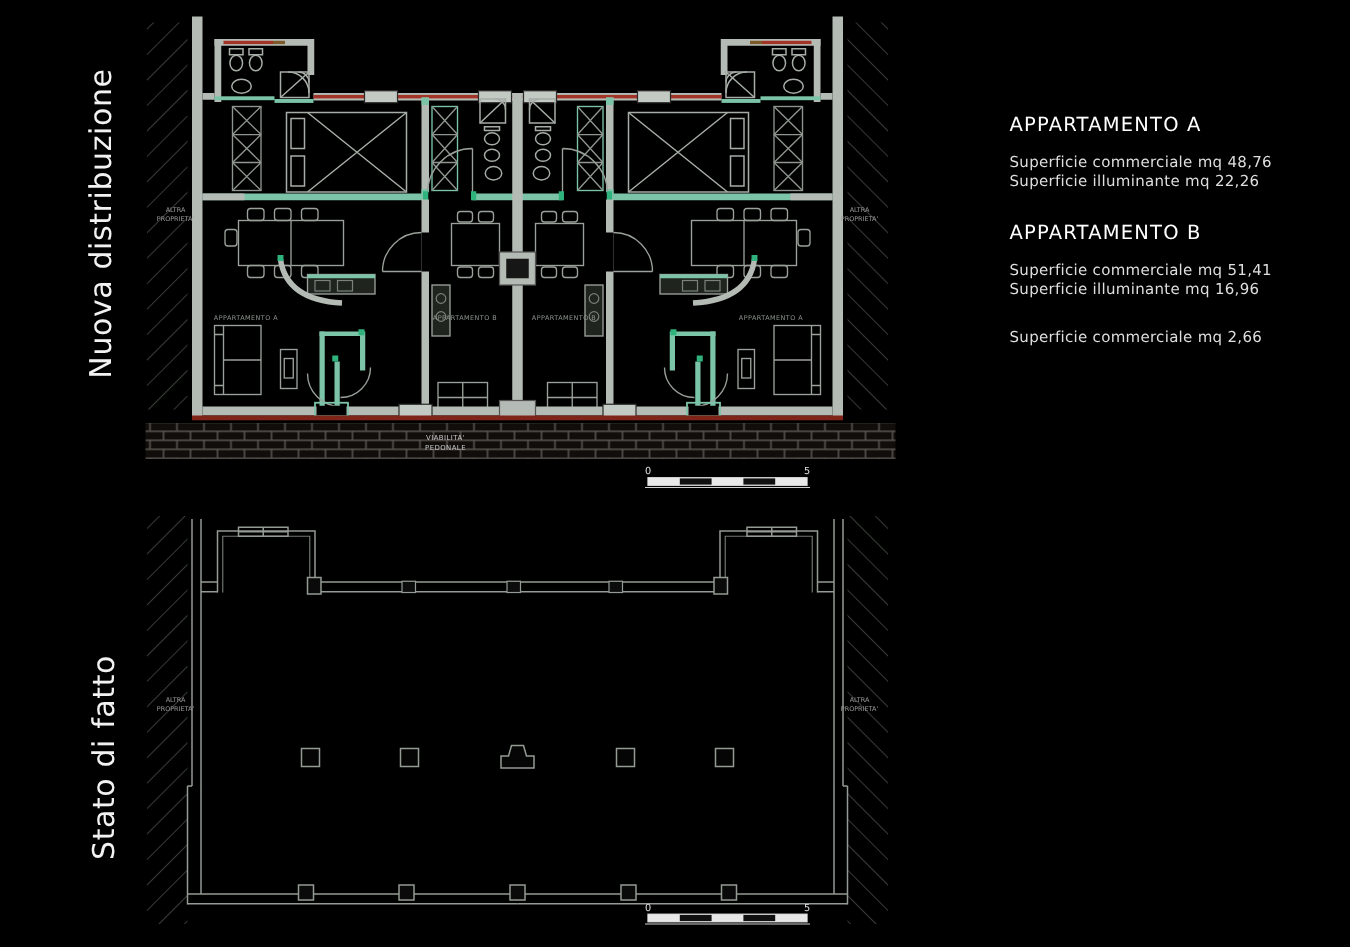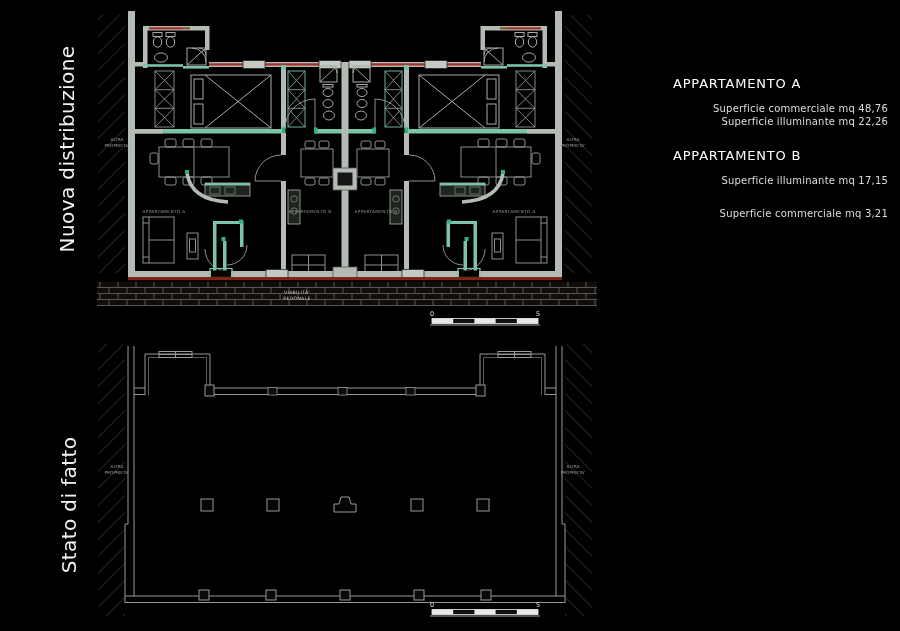--- a/index.html
+++ b/index.html
@@ -7,21 +7,21 @@
   .stage{position:relative;width:900px;height:631px;background:#000;}
   .vtitle{position:absolute;color:#f2f2f2;font-size:20px;letter-spacing:.4px;white-space:nowrap;
           transform:translate(-50%,-50%) rotate(-90deg);}
   .vtitle-top{left:67px;top:149px;}
   .vtitle-bottom{left:69px;top:505px;}
   .plan{position:absolute;}
   .plan-top{left:95px;top:5px;width:505px;height:333px;}
   .plan-bottom{left:95px;top:338px;width:505px;height:293px;}
   .legend{position:absolute;left:673px;top:76px;width:215px;color:#e4e4e4;}
   .legend h2{font-size:13px;font-weight:400;color:#ffffff;letter-spacing:.8px;margin:0 0 12px 0;}
-  .legend p{font-size:10px;margin:0;line-height:12.5px;letter-spacing:.2px;color:#dedede;text-align:right;}
+  .legend p{font-size:10px;margin:0;line-height:12.5px;letter-spacing:.2px;color:#dedede;}
   .legend section{margin-bottom:20px;}
   svg{display:block;}
   svg text{font-family:"DejaVu Sans",sans-serif;}
 </style>
 </head>
 <body>
 
 <div class="stage">
 
   <div class="vtitle vtitle-top">Nuova distribuzione</div>
@@ -303,20 +303,21 @@
   </div>
 
   <div class="legend">
     <section>
       <h2>APPARTAMENTO A</h2>
       <p>Superficie commerciale mq 48,76</p>
       <p>Superficie illuminante mq 22,26</p>
     </section>
     <section>
       <h2>APPARTAMENTO B</h2>
-      <p>Superficie illuminante mq 17,15</p>
+      <p>Superficie commerciale mq 51,41</p>
+      <p>Superficie illuminante mq 16,96</p>
     </section>
     <section>
-      <p>Superficie commerciale mq 3,21</p>
+      <p>Superficie commerciale mq 2,66</p>
     </section>
   </div>
 
 </div>
 
 </body></html>

